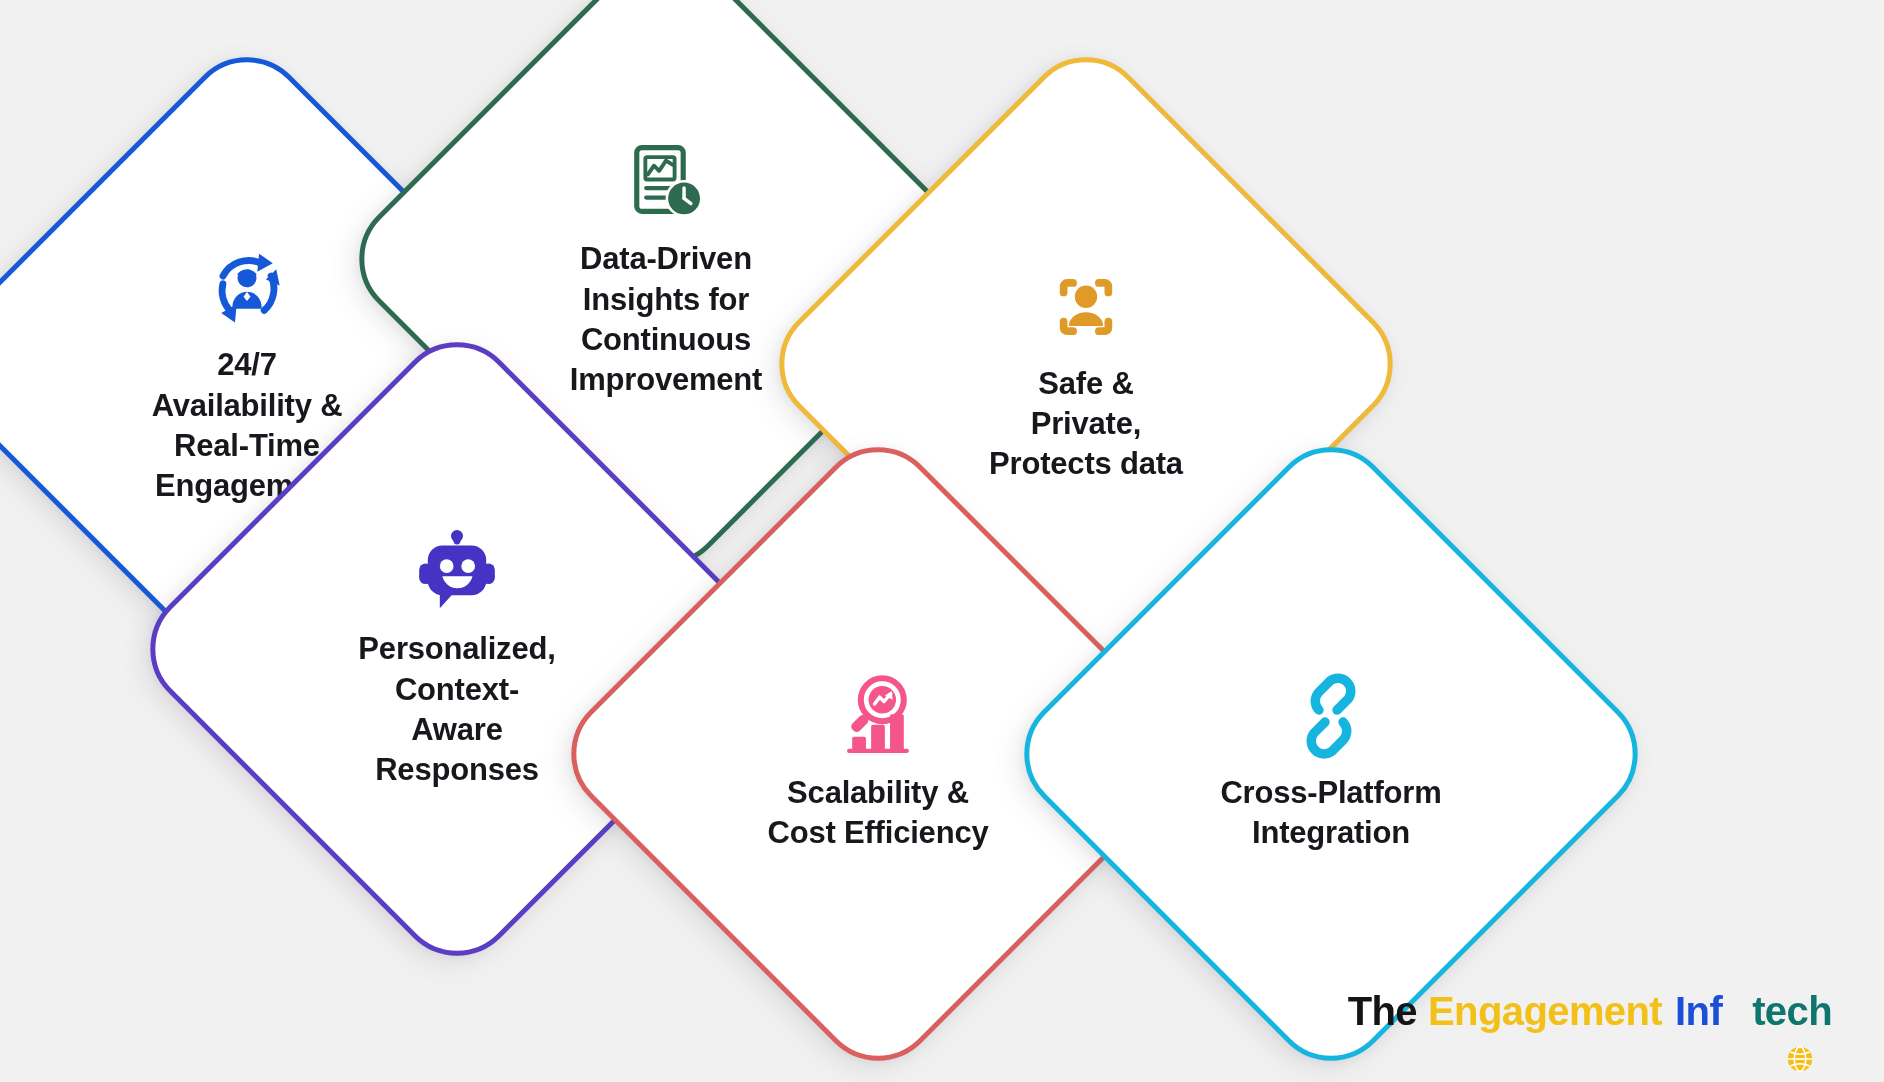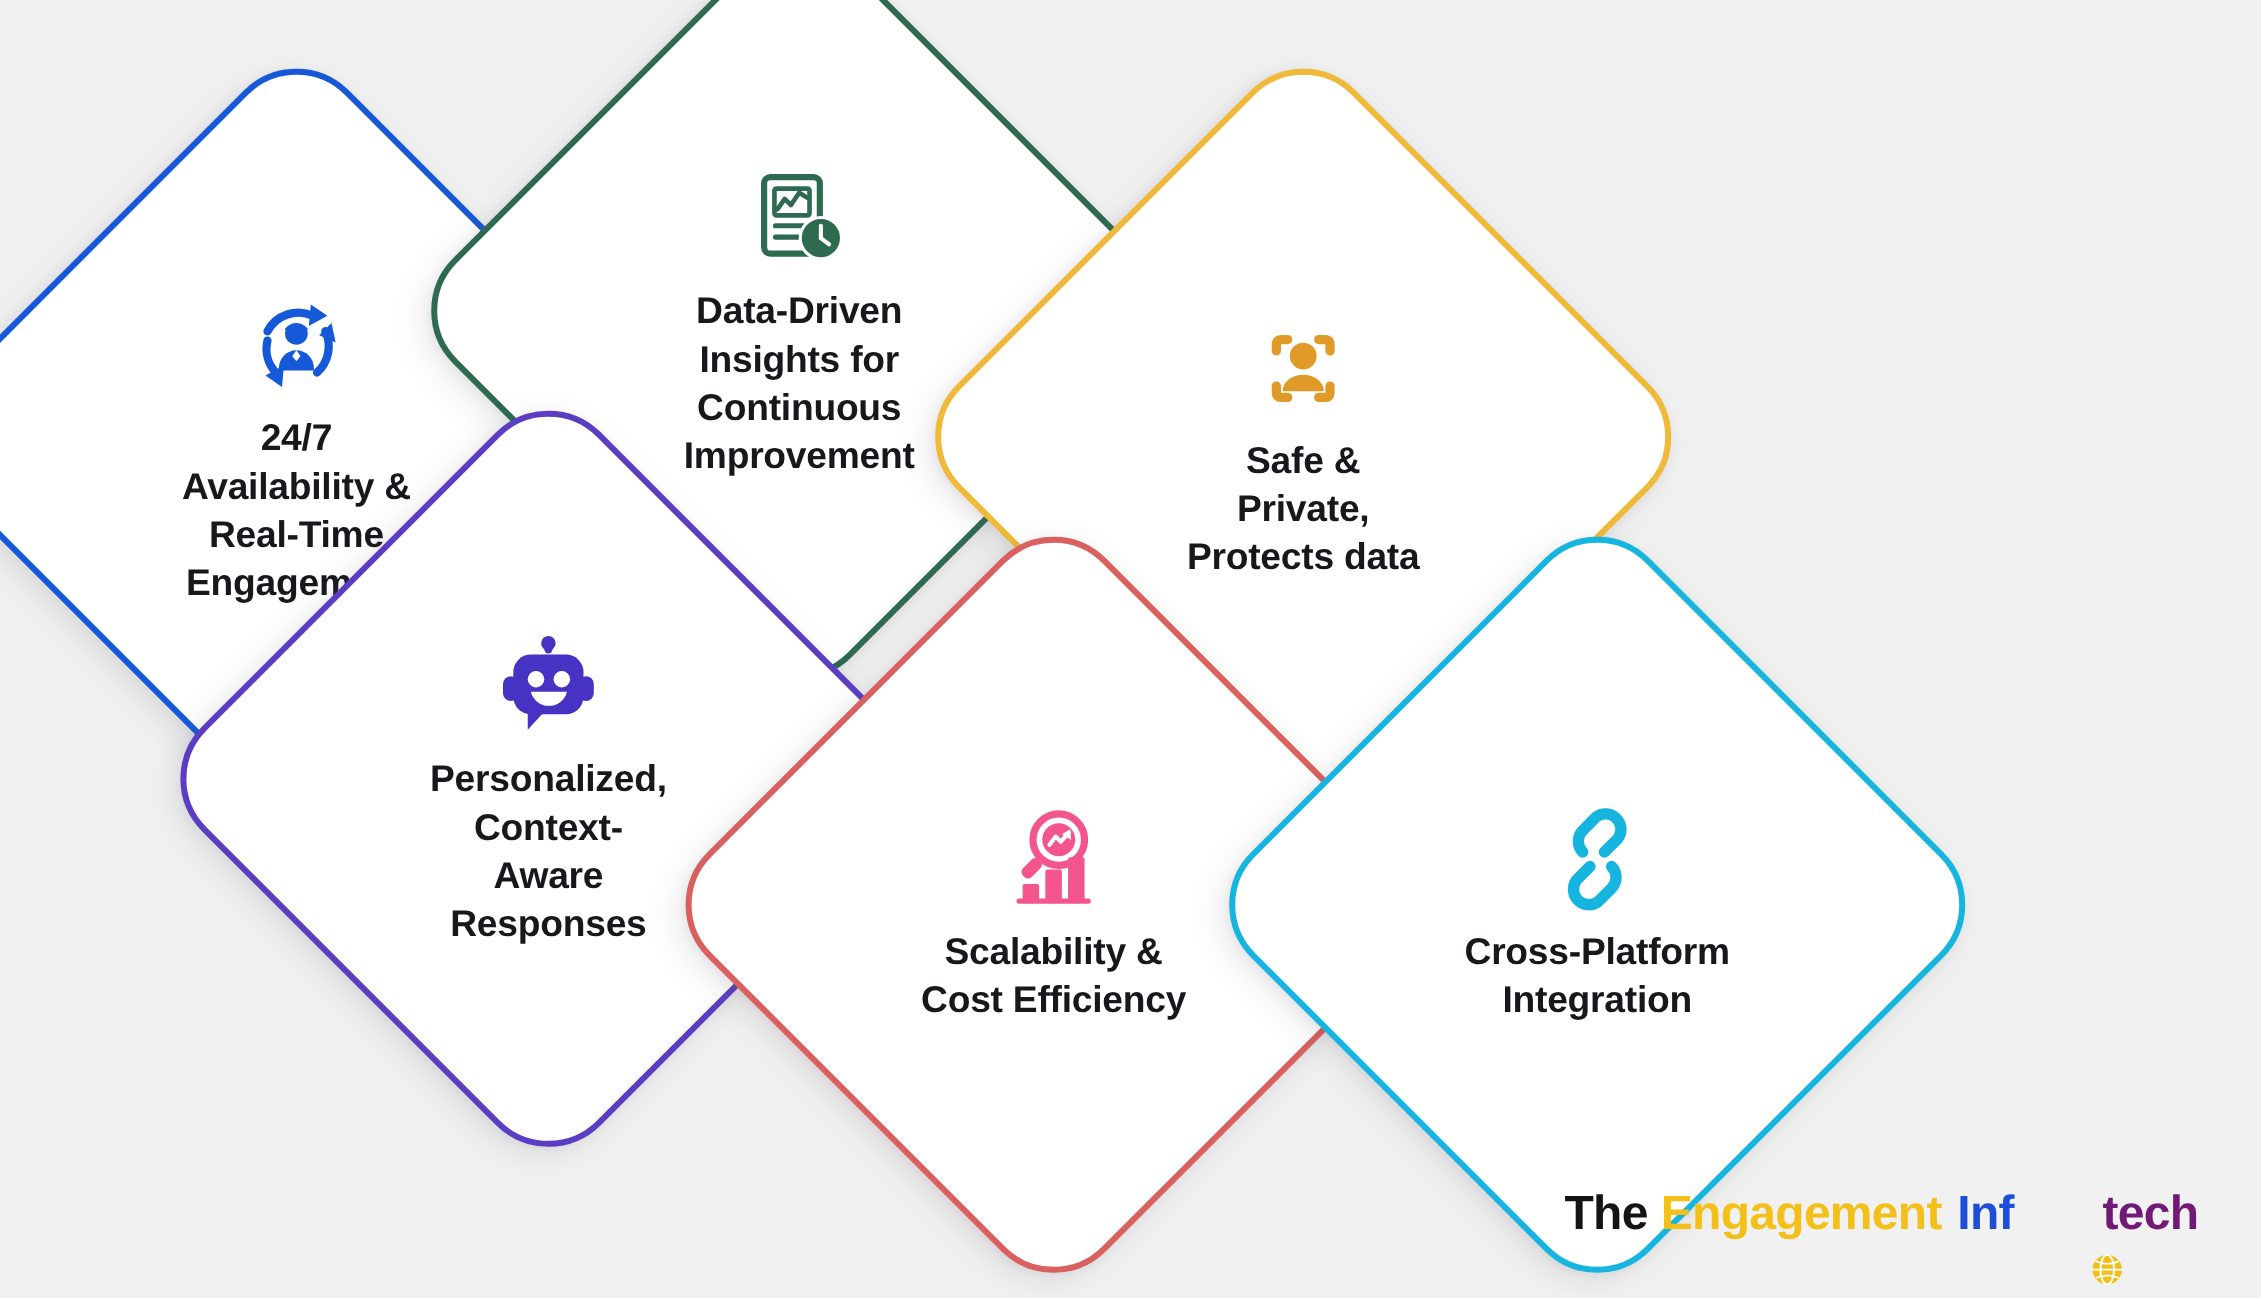--- a/index.html
+++ b/index.html
@@ -99,21 +99,21 @@
     align-items: flex-start;
     font-family: "Liberation Sans", sans-serif;
     font-weight: bold;
     font-size: 40px;
     letter-spacing: -0.6px;
     white-space: pre;
   }
   .logo-the   { color: #141414; }
   .logo-brand { color: #f2c018; margin-left: 11px; }
   .logo-info  { color: #1d4ed8; margin-left: 13px; }
-  .logo-tech  { color: #701a75; margin-left: 44px; }
+  .logo-tech  { color: #0f766e; }
   .logo-globe {
     width: 28px;
     height: 28px;
     margin: 0 1px;
     position: relative;
     top: 3px;
   }
 </style>
 </head>
 <body style="background: rgb(241, 241, 241);">

